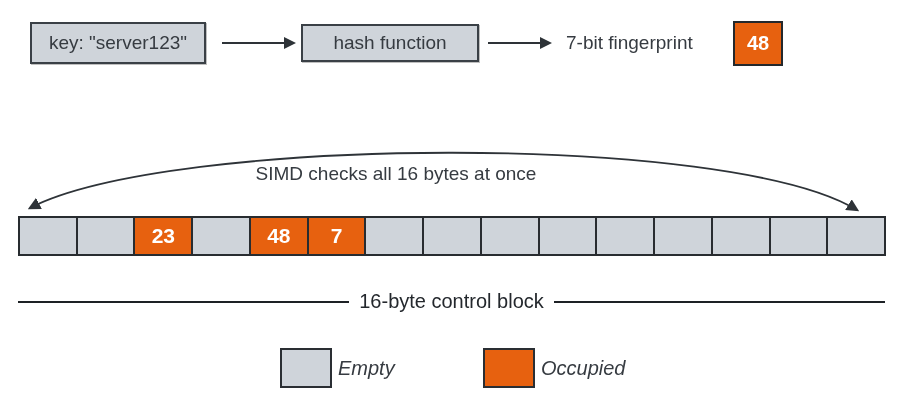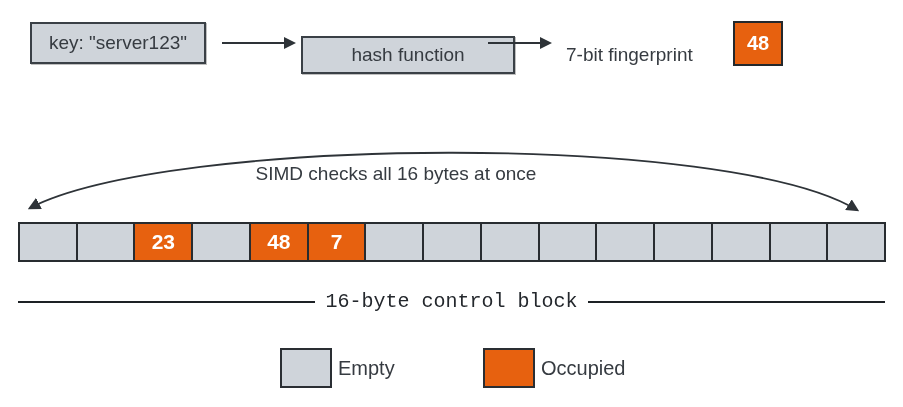--- a/index.html
+++ b/index.html
@@ -9,53 +9,53 @@
     --text:#363b41;
   }
   *{box-sizing:border-box;margin:0;padding:0;}
   body{background:#fff;font-family:"Liberation Sans",sans-serif;color:var(--text);}
   .canvas{position:relative;width:903px;height:407px;background:#ffffff;overflow:hidden;}
 
   
   .node{position:absolute;display:flex;align-items:center;justify-content:center;
         border:2px solid #3a4046;background:var(--empty-fill);font-size:19px;color:var(--text);}
   .key-box{left:30px;top:22px;width:176px;height:42px;box-shadow:1px 1px 0 rgba(0,0,0,.25);}
-  .hash-box{left:301px;top:36px;width:214px;height:38px;box-shadow:1px 1px 0 rgba(0,0,0,.25);}
-  .fp-label{position:absolute;left:566px;top:32px;font-size:19px;white-space:nowrap;margin-top:12px;}
+  .hash-box{left:301px;top:24px;width:178px;height:38px;box-shadow:1px 1px 0 rgba(0,0,0,.25);}
+  .fp-label{position:absolute;left:566px;top:32px;font-size:19px;white-space:nowrap;}
   .fp-value{left:733px;top:21px;width:50px;height:45px;background:var(--occupied-fill);
             color:#fff;font-size:20px;font-weight:600;border:2px solid #24282c;}
 
   .arrow{position:absolute;height:2px;background:var(--border-dark);}
   .arrow::after{content:"";position:absolute;right:-12px;top:-5px;width:0;height:0;
                 border-left:12px solid var(--border-dark);
                 border-top:6px solid transparent;border-bottom:6px solid transparent;}
   .arrow-1{left:222px;top:42px;width:62px;}
   .arrow-2{left:488px;top:42px;width:52px;}
 
   
   .simd-svg{position:absolute;left:0;top:128px;width:903px;height:94px;}
   .simd-svg path.curve{fill:none;stroke:var(--border-dark);stroke-width:1.8px;}
   .simd-caption{position:absolute;left:0;top:163px;width:792px;text-align:center;
                 font-size:19px;color:var(--text);}
 
   
-  .block-row{position:absolute;left:18px;top:222px;width:868px;height:40px;display:flex;}
+  .block-row{position:absolute;left:18px;top:216px;width:868px;height:40px;display:flex;}
   .cell{flex:1;height:40px;border:2px solid #282c30;display:flex;align-items:center;
         justify-content:center;font-size:21px;font-weight:600;color:#fff;}
   .cell + .cell{margin-left:-2px;}
   .cell.empty{background:var(--empty-fill);}
   .cell.occupied{background:var(--occupied-fill);}
 
   
-  .divider{position:absolute;left:18px;top:290px;width:867px;display:flex;align-items:center;gap:10px;font-family:Liberation Mono, monospace;}
+  .divider{position:absolute;left:18px;top:290px;width:867px;display:flex;align-items:center;gap:10px;}
   .divider .line{flex:1;height:2px;background:#1d2125;}
   .divider .label{font-size:20px;color:#24282d;white-space:nowrap;}
 
   
-  .legend-item{position:absolute;display:flex;align-items:center;gap:6px;}
+  .legend-item{position:absolute;display:flex;align-items:center;gap:6px;font-style:italic;}
   .legend-item .swatch{width:52px;height:40px;border:2px solid #2a2e33;}
   .legend-item .swatch.empty{background:var(--empty-fill);}
   .legend-item .swatch.occupied{background:var(--occupied-fill);}
   .legend-item .lg-label{font-size:20px;color:var(--text);}
   .legend-empty{left:280px;top:348px;}
   .legend-occupied{left:483px;top:348px;text-align:right;}
 </style>
 </head>
 <body>
 

